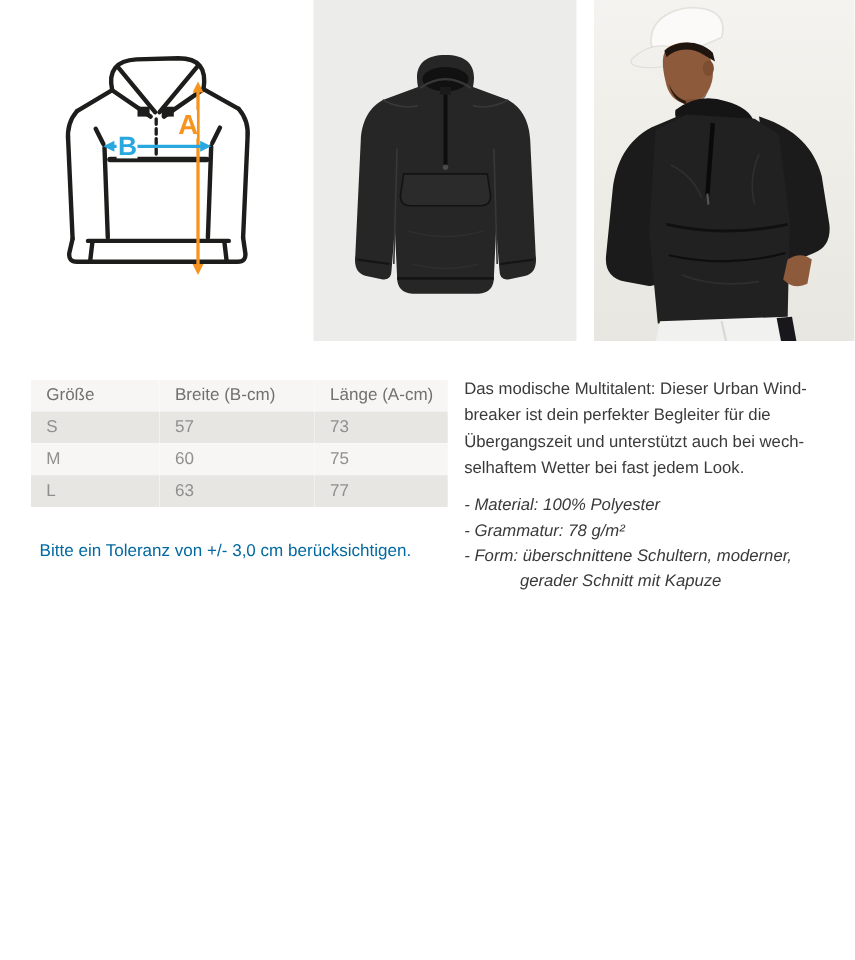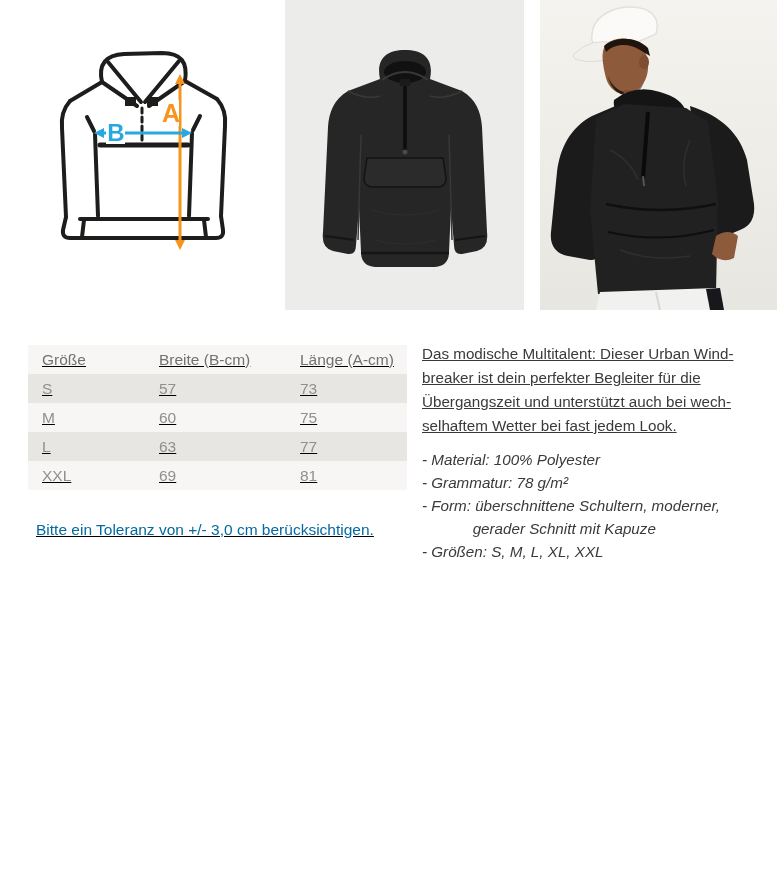--- a/index.html
+++ b/index.html
@@ -16,21 +16,21 @@
   .fig { position:absolute; top:0; height:310px; }
   .fig-diagram { left:0; width:283px; background:#fff; }
   .fig-diagram svg { position:absolute; left:40px; top:40px; }
   .fig-flat { left:285px; width:239px; background:#ececeb; }
   .fig-model { left:540px; width:237px;
     background:linear-gradient(180deg,#f4f3ef 0%,#edece6 55%,#e7e6e0 100%); }
   .fig svg.full { position:absolute; left:0; top:0; width:100%; height:100%; }
 
   
   .content { position:absolute; left:0; top:310px; width:777px; height:563px; }
-  .left-col { position:absolute; left:28px; top:35px; width:379px;text-decoration:underline; }
+  .left-col { position:absolute; left:28px; top:35px; width:379px; }
   table.size-chart {
     width:100%; border-collapse:collapse; table-layout:fixed;
     font-size:15.5px;
   }
   table.size-chart th {
     font-weight:normal; text-align:left; color:#717171;
     background:#f7f6f4; height:29px; padding:0 0 0 14px;
     overflow:hidden; white-space:nowrap;
   }
   table.size-chart td {
@@ -38,21 +38,21 @@
     overflow:hidden; white-space:nowrap;
   }
   table.size-chart tbody tr:nth-child(odd)  { background:#e8e6e3; }
   table.size-chart tbody tr:nth-child(even) { background:#f7f6f4; }
   .tolerance { margin:31px 0 0 8px; font-size:15.5px; color:#0369a1; }
 
   .right-col {
     position:absolute; left:422px; top:32px; width:356px;
     color:#3a3a3a; font-size:15.2px; line-height:24px;
   }
-  .right-col p { margin:0 0 10px 0; white-space:pre;text-decoration:underline; }
+  .right-col p { margin:0 0 10px 0; white-space:pre; }
   .specs div { white-space:pre; line-height:23px;font-style:italic; }
 </style>
 </head>
 <body>
 
 <div class="page">
 
   <div class="gallery">
 
     <div class="fig fig-diagram">
@@ -172,38 +172,32 @@
           <tr>
             <td>M</td>
             <td>60</td>
             <td>75</td>
           </tr>
           <tr>
             <td>L</td>
             <td>63</td>
             <td>77</td>
           </tr>
-          <tr>
-            <td>XXL</td>
-            <td>69</td>
-            <td>81</td>
-          </tr>
         </tbody>
       </table>
       <p class="tolerance">Bitte ein Toleranz von +/- 3,0 cm berücksichtigen.</p>
     </div>
 
     <div class="right-col">
       <p>Das modische Multitalent: Dieser Urban Wind-
 breaker ist dein perfekter Begleiter für die
 Übergangszeit und unterstützt auch bei wech-
 selhaftem Wetter bei fast jedem Look.</p>
       <div class="specs">
         <div>- Material: 100% Polyester</div>
         <div>- Grammatur: 78 g/m²</div>
         <div>- Form: überschnittene Schultern, moderner,
             gerader Schnitt mit Kapuze</div>
-        <div>- Größen: S, M, L, XL, XXL</div>
       </div>
     </div>
 
   </div>
 </div>
 
 </body></html>

